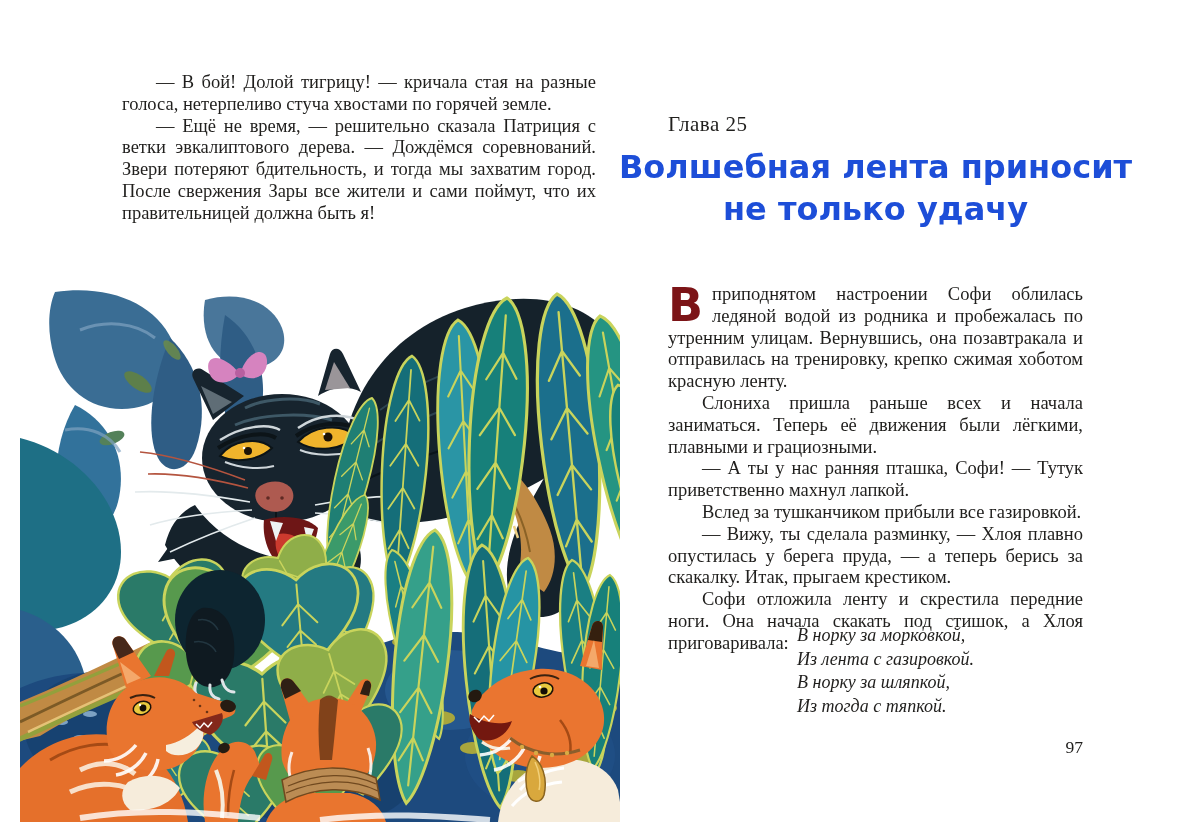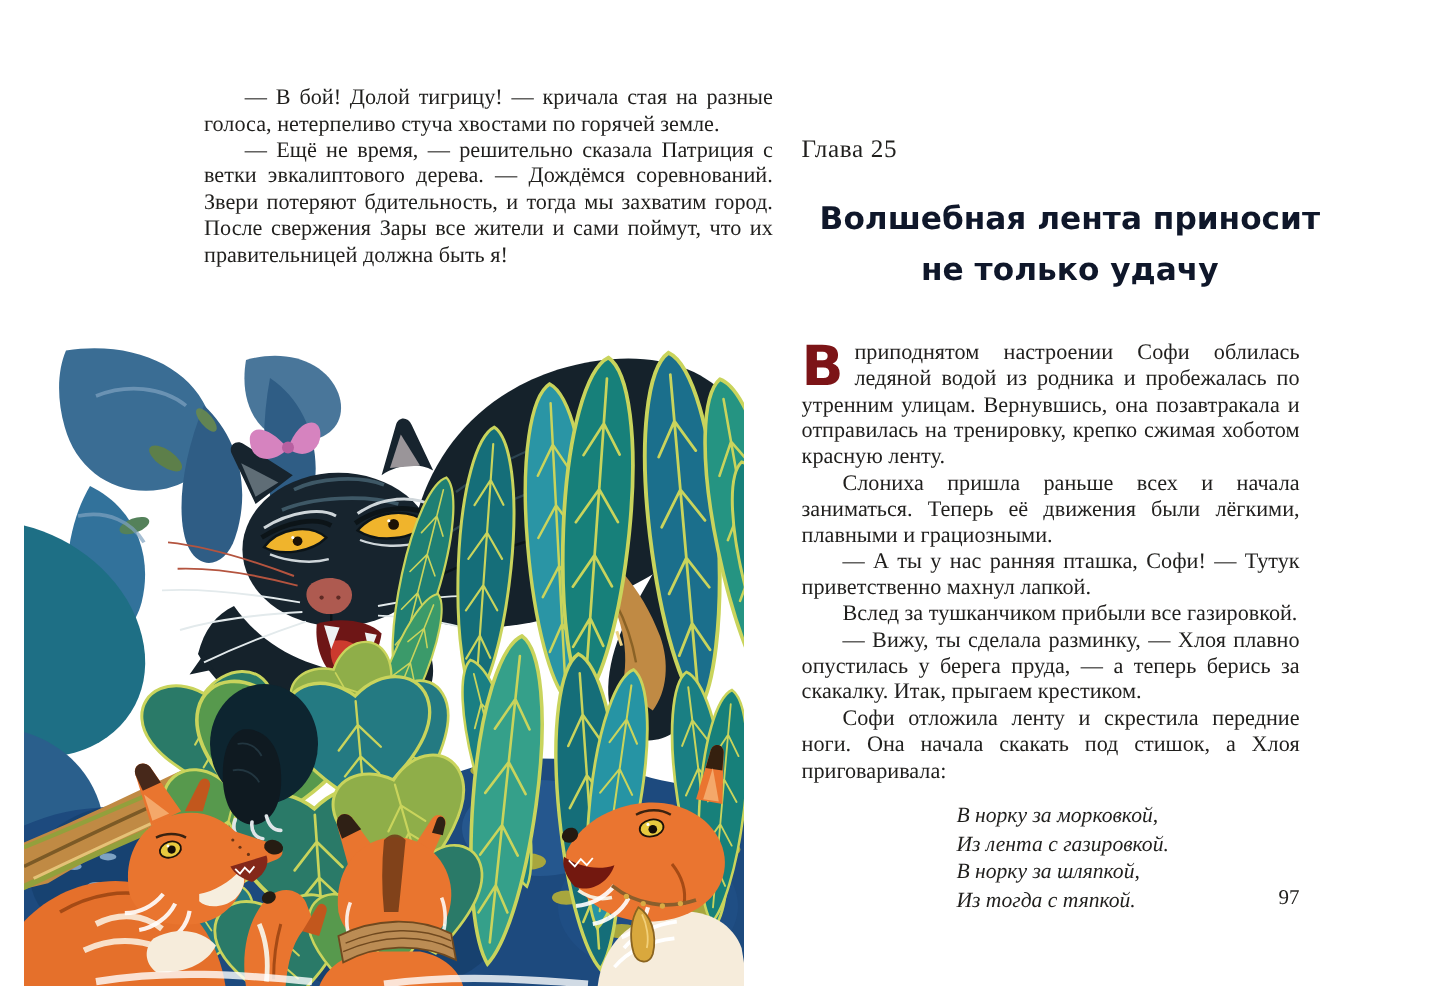--- a/index.html
+++ b/index.html
@@ -4,50 +4,50 @@
 <style>
   html,body{margin:0;padding:0;background:#ffffff;}
   body{width:1200px;height:822px;overflow:hidden;}
   .spread{
     position:relative;width:1200px;height:822px;background:#ffffff;
     font-family:"Liberation Serif","DejaVu Serif",serif;color:#201f1d;
   }
   
   .left-text{
     position:absolute;left:122px;top:72px;width:474px;
-    font-size:18.5px;line-height:21.8px;text-align:justify;margin-left:48px;
+    font-size:18.5px;line-height:21.8px;text-align:justify;
   }
   .left-text p{margin:0;text-indent:34px;}
   .illustration{position:absolute;left:20px;top:290px;width:600px;height:532px;}
   .illustration svg{display:block;}
   
   .right-col{position:absolute;left:668px;top:0;width:415px;height:822px;}
   .chapter-label{
     position:absolute;top:112px;left:0;width:100%;text-align:left;
     font-size:21px;letter-spacing:.5px;
   }
   .chapter-title{
-    position:absolute;top:146px;left:0;width:100%;margin:16px;
+    position:absolute;top:146px;left:0;width:100%;margin:0;
     font-family:"DejaVu Sans",sans-serif;font-weight:bold;
-    font-size:26px;line-height:42px;color:#0f172a;text-align:center;
+    font-size:32px;line-height:42px;color:#1d4ed8;text-align:center;
   }
   .chapter-title .t-line{display:flex;justify-content:center;white-space:nowrap;}
   .right-text{
     position:absolute;top:284px;left:0;width:415px;
     font-size:18.5px;line-height:21.8px;text-align:justify;
   }
   .right-text p{margin:0;text-indent:34px;}
   .right-text p.first{text-indent:0;}
   .dropcap{
     float:left;font-family:"DejaVu Sans",sans-serif;font-weight:bold;
     font-size:46px;line-height:40px;color:#7c1417;padding:1px 9px 0 0;
   }
   .poem{
     position:absolute;top:624px;left:129px;
-    font-style:italic;font-size:18px;line-height:23.5px;margin-top:44px;
+    font-style:italic;font-size:18px;line-height:23.5px;
   }
   .page-number{position:absolute;top:737px;right:0;font-size:17.5px;}
   
   .lf{stroke:#c9d45c;stroke-width:2.5;}
   .lv{fill:none;stroke:#c9d45c;stroke-width:1.8;stroke-linecap:round;}
 </style>
 </head>
 <body>
 
 <div class="spread">

